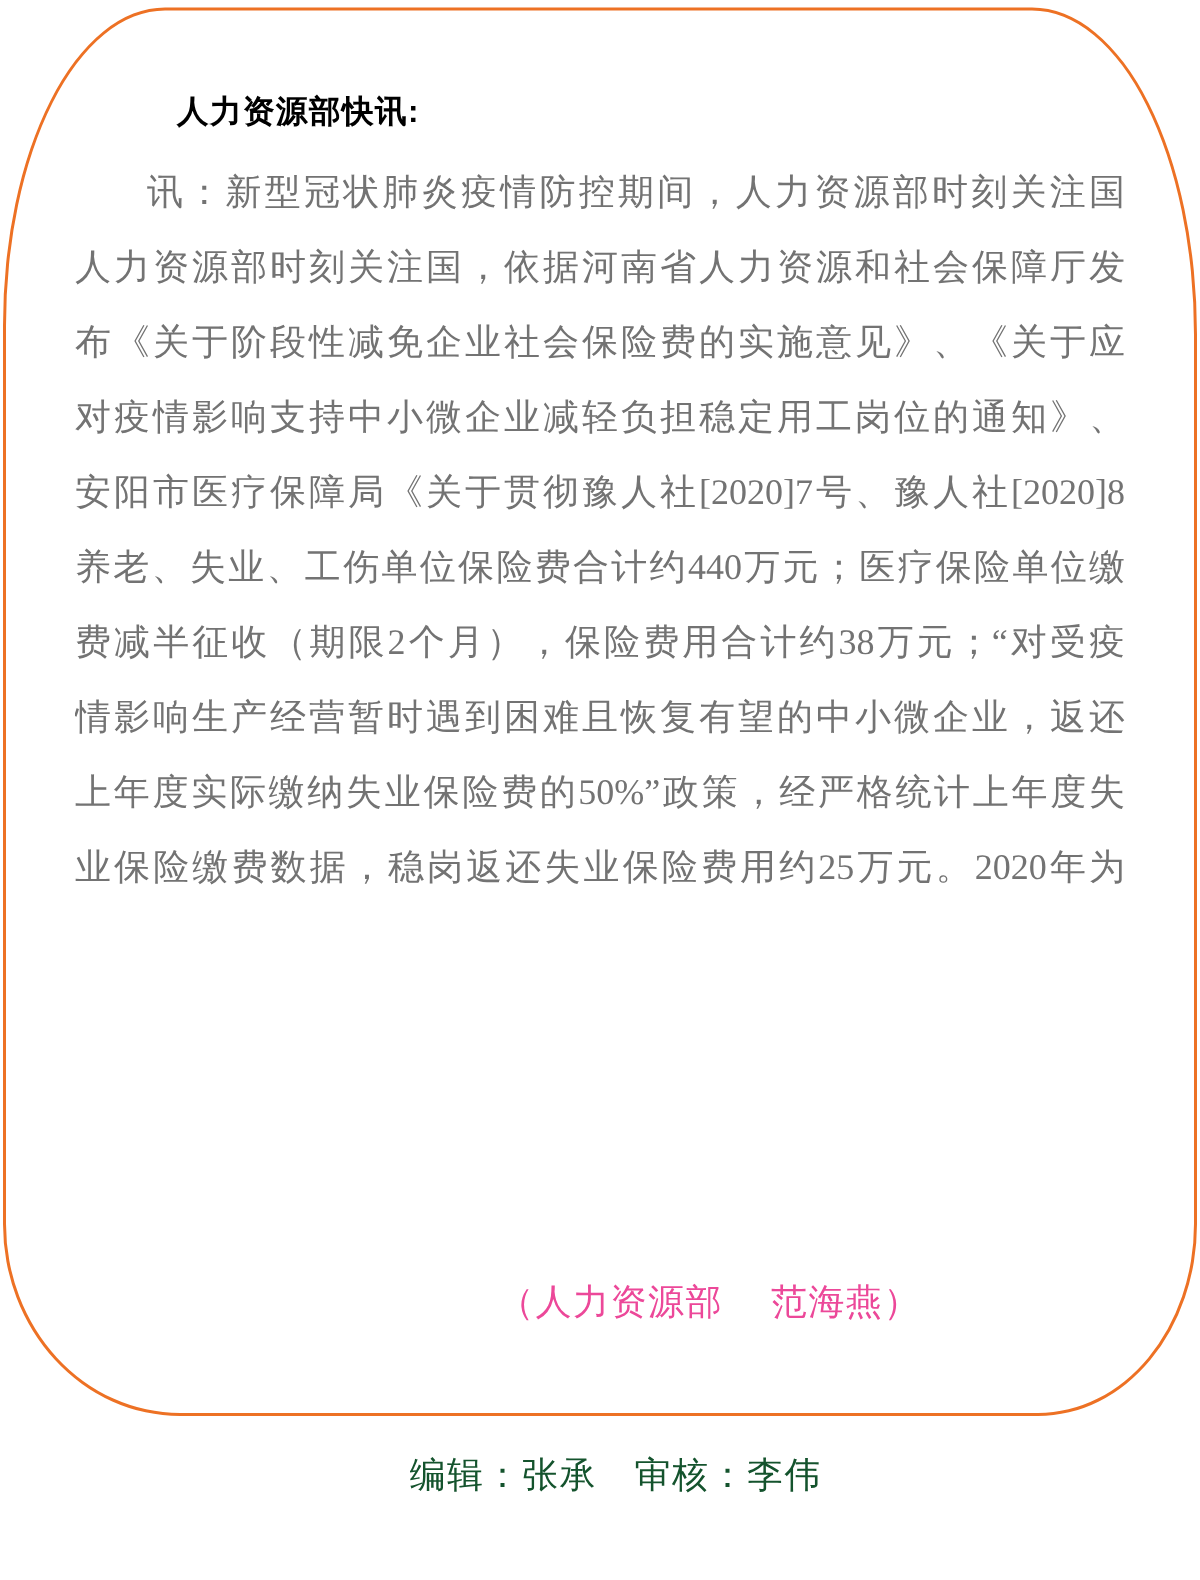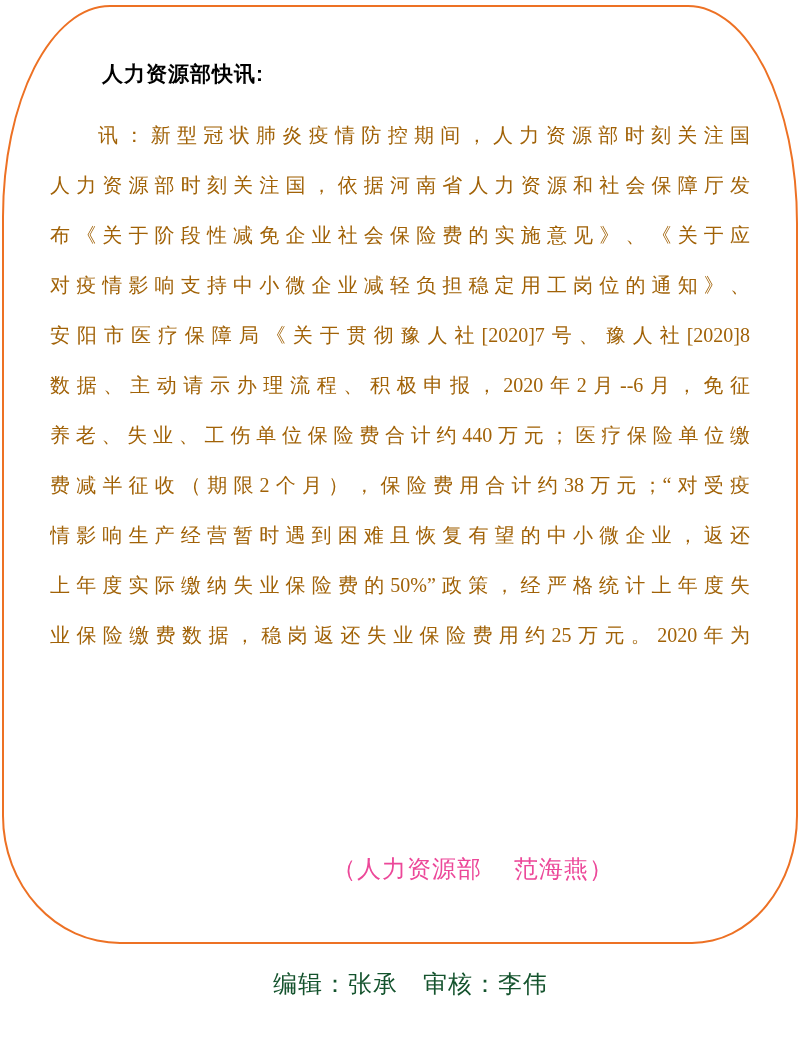--- a/index.html
+++ b/index.html
@@ -22,36 +22,36 @@
     left: 2px;
     top: 5px;
     width: 796px;
     height: 939px;
     box-sizing: border-box;
     border: 2px solid #ED7124;
     border-radius: 108px 110px 106px 118px / 212px 218px 128px 128px;
   }
   .heading {
     position: absolute;
-    left: 102px;
+    left: 118px;
     top: 60px;
     font-family: "Liberation Sans", sans-serif;
     font-weight: bold;
     font-size: 21px;
     letter-spacing: 1px;
     color: #000000;
     text-align: center;
   }
   .body-text {
     position: absolute;
     left: 50px;
-    top: 110px;
+    top: 104px;
     width: 700px;
-    font-size: 20px;
-    color: #a16207;
+    font-size: 24px;
+    color: #737373;
   }
   .body-text .line {
     height: 50px;
     line-height: 50px;
     text-align: justify;
     text-align-last: justify;
     overflow: hidden;
   }
   .body-text .line.first {
     padding-left: 48px; 
@@ -86,21 +86,20 @@
   <div class="frame"></div>
 
   <div class="heading">人力资源部快讯:</div>
 
   <div class="body-text">
     <div class="line first">讯：新型冠状肺炎疫情防控期间，人力资源部时刻关注国</div>
     <div class="line">人力资源部时刻关注国，依据河南省人力资源和社会保障厅发</div>
     <div class="line">布《关于阶段性减免企业社会保险费的实施意见》、《关于应</div>
     <div class="line">对疫情影响支持中小微企业减轻负担稳定用工岗位的通知》、</div>
     <div class="line">安阳市医疗保障局《关于贯彻豫人社[2020]7号、豫人社[2020]8</div>
-    <div class="line">数据、主动请示办理流程、积极申报，2020年2月--6月，免征</div>
     <div class="line">养老、失业、工伤单位保险费合计约440万元；医疗保险单位缴</div>
     <div class="line">费减半征收（期限2个月），保险费用合计约38万元；“对受疫</div>
     <div class="line">情影响生产经营暂时遇到困难且恢复有望的中小微企业，返还</div>
     <div class="line">上年度实际缴纳失业保险费的50%”政策，经严格统计上年度失</div>
     <div class="line">业保险缴费数据，稳岗返还失业保险费用约25万元。2020年为</div>
   </div>
 
   <div class="signature">（人力资源部　 范海燕）</div>
 
   <div class="footer">编辑：张承　审核：李伟</div>

